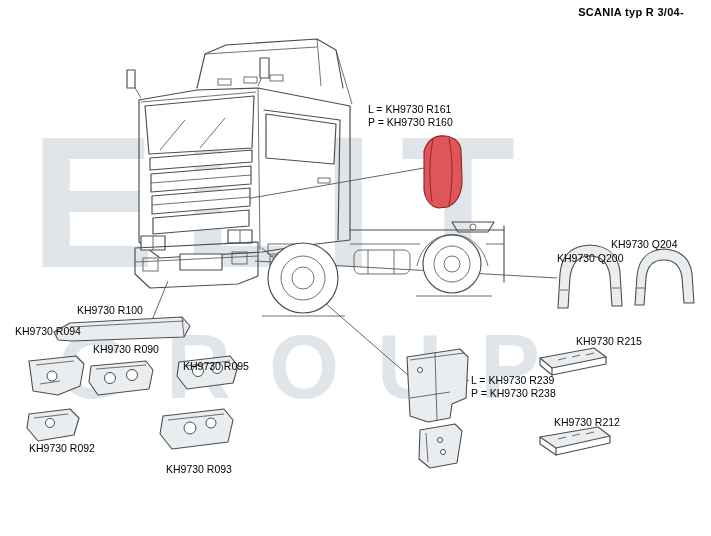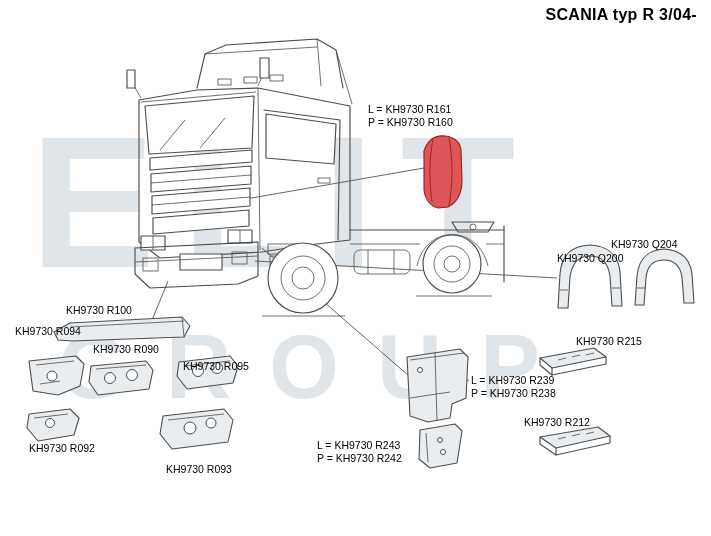--- a/index.html
+++ b/index.html
@@ -22,21 +22,21 @@
   .part{fill:var(--part-fill,#e9edf0);stroke:var(--outline,#4d4d4d);stroke-width:1.1;stroke-linejoin:round;}
   .hole{fill:#ffffff;stroke:var(--outline,#4d4d4d);stroke-width:1;}
   .hl{fill:var(--highlight-fill,#e05558);stroke:var(--highlight-stroke,#8f1f22);stroke-width:1.1;stroke-linejoin:round;}
   .hl-ln{fill:none;stroke:var(--highlight-stroke,#8f1f22);stroke-width:0.9;}
   .leader{stroke:#555;stroke-width:0.9;}
   
   .label{
     position:absolute;z-index:2;font-size:10.5px;line-height:13px;white-space:nowrap;
   }
   #title{
-    position:absolute;z-index:3;top:6px;right:14px;font-size:16px;font-weight:bold;
+    position:absolute;z-index:3;top:6px;right:27px;font-size:11px;font-weight:bold;
     letter-spacing:0.3px;white-space:nowrap;
   }
 </style>
 </head>
 <body>
 
 <div id="page">
 
   <div class="wm wm1">ELIT</div>
   <div class="wm wm2">GROUP</div>
@@ -210,35 +210,31 @@
     </g>
   </svg>
 
   <div class="label" style="left:368px;top:103px">
     <div>L = KH9730 R161</div>
     <div>P = KH9730 R160</div>
   </div>
 
   <div class="label" style="left:557px;top:252px">KH9730 Q200</div>
   <div class="label" style="left:611px;top:238px">KH9730 Q204</div>
-  <div class="label" style="left:66px;top:304px">KH9730 R100</div>
+  <div class="label" style="left:77px;top:304px">KH9730 R100</div>
   <div class="label" style="left:15px;top:325px">KH9730 R094</div>
   <div class="label" style="left:93px;top:343px">KH9730 R090</div>
   <div class="label" style="left:183px;top:360px">KH9730 R095</div>
   <div class="label" style="left:576px;top:335px">KH9730 R215</div>
 
   <div class="label" style="left:471px;top:374px">
     <div>L = KH9730 R239</div>
     <div>P = KH9730 R238</div>
   </div>
 
 
-  <div class="label" style="left:524px;top:416px">KH9730 R212</div>
-
-  <div class="label" style="left:317px;top:439px">
-    <div>L = KH9730 R243</div>
-    <div>P = KH9730 R242</div>
-  </div>
+  <div class="label" style="left:554px;top:416px">KH9730 R212</div>
+
 
   <div class="label" style="left:29px;top:442px">KH9730 R092</div>
   <div class="label" style="left:166px;top:463px">KH9730 R093</div>
 
 </div>
 
 </body></html>

